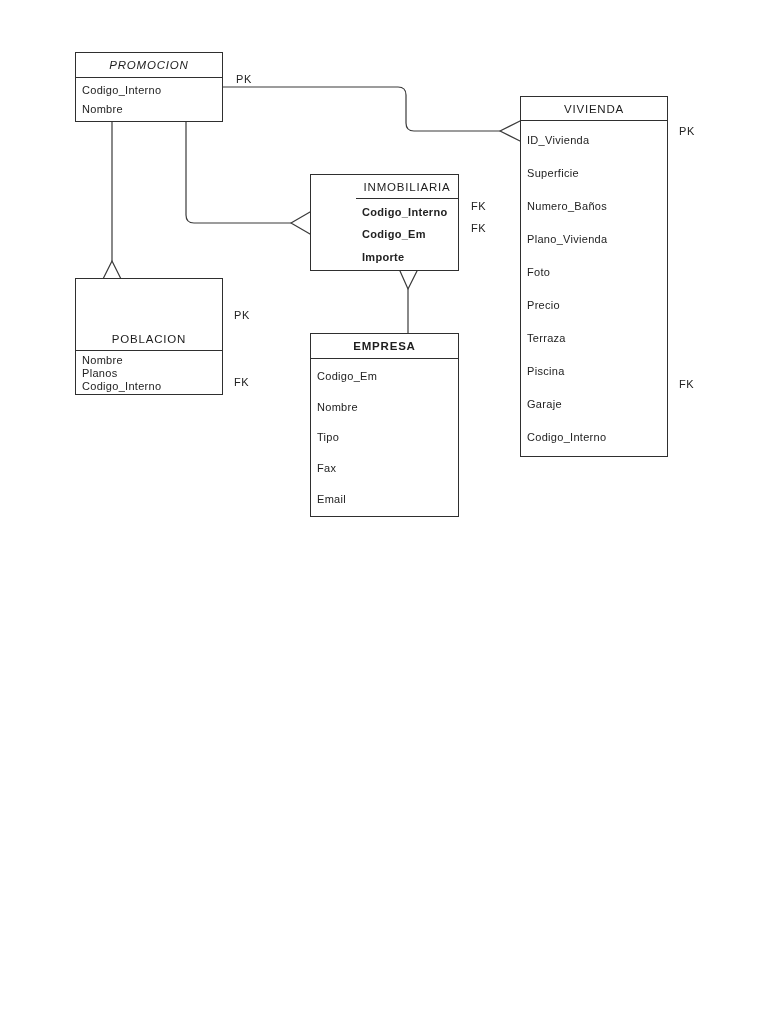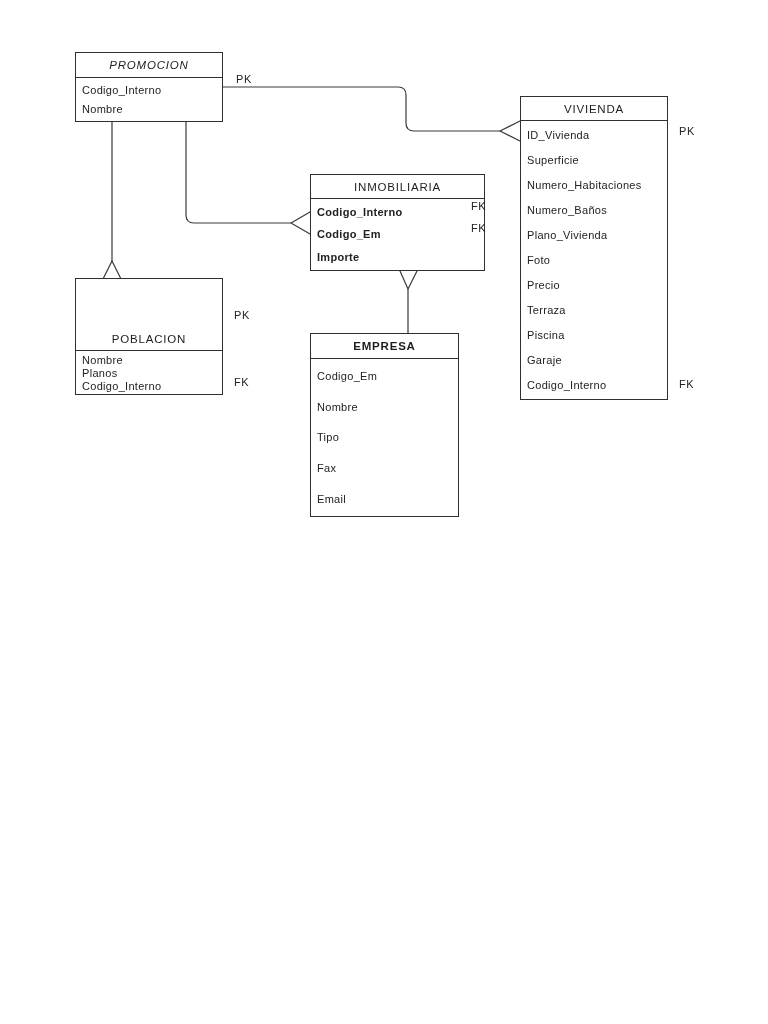--- a/index.html
+++ b/index.html
@@ -97,38 +97,37 @@
   </svg>
 
   <div class="entity title-italic" style="left:75px; top:52px; width:148px; height:70px;">
     <div class="entity-title" style="height:24px;">PROMOCION</div>
     <div class="entity-attrs">
       <div class="attr-row">Codigo_Interno</div>
       <div class="attr-row">Nombre</div>
     </div>
   </div>
 
-  <div class="entity" style="left:520px; top:96px; width:148px; height:304px;">
+  <div class="entity" style="left:520px; top:96px; width:148px; height:361px;">
     <div class="entity-title" style="height:23px;">VIVIENDA</div>
     <div class="entity-attrs">
       <div class="attr-row">ID_Vivienda</div>
       <div class="attr-row">Superficie</div>
-      <div class="attr-row">Numero_Habitaciones</div>
       <div class="attr-row">Numero_Baños</div>
       <div class="attr-row">Plano_Vivienda</div>
       <div class="attr-row">Foto</div>
       <div class="attr-row">Precio</div>
       <div class="attr-row">Terraza</div>
       <div class="attr-row">Piscina</div>
       <div class="attr-row">Garaje</div>
       <div class="attr-row">Codigo_Interno</div>
     </div>
   </div>
 
-  <div class="entity bold-attrs" style="left:310px; top:174px; width:175px; height:97px;">
+  <div class="entity bold-attrs" style="left:310px; top:174px; width:149px; height:97px;padding-left:45px;">
     <div class="entity-title" style="height:23px;">INMOBILIARIA</div>
     <div class="entity-attrs">
       <div class="attr-row">Codigo_Interno</div>
       <div class="attr-row">Codigo_Em</div>
       <div class="attr-row">Importe</div>
     </div>
   </div>
 
   <div class="entity" style="left:75px; top:278px; width:148px; height:117px;">
     <div class="entity-title" style="height:23px;margin-top:48px;">POBLACION</div>

